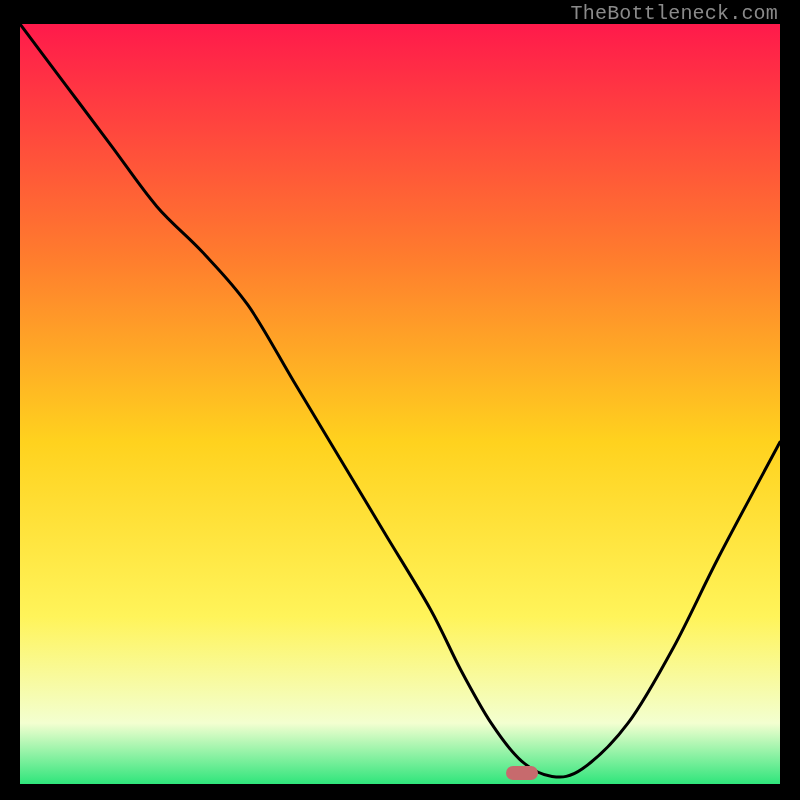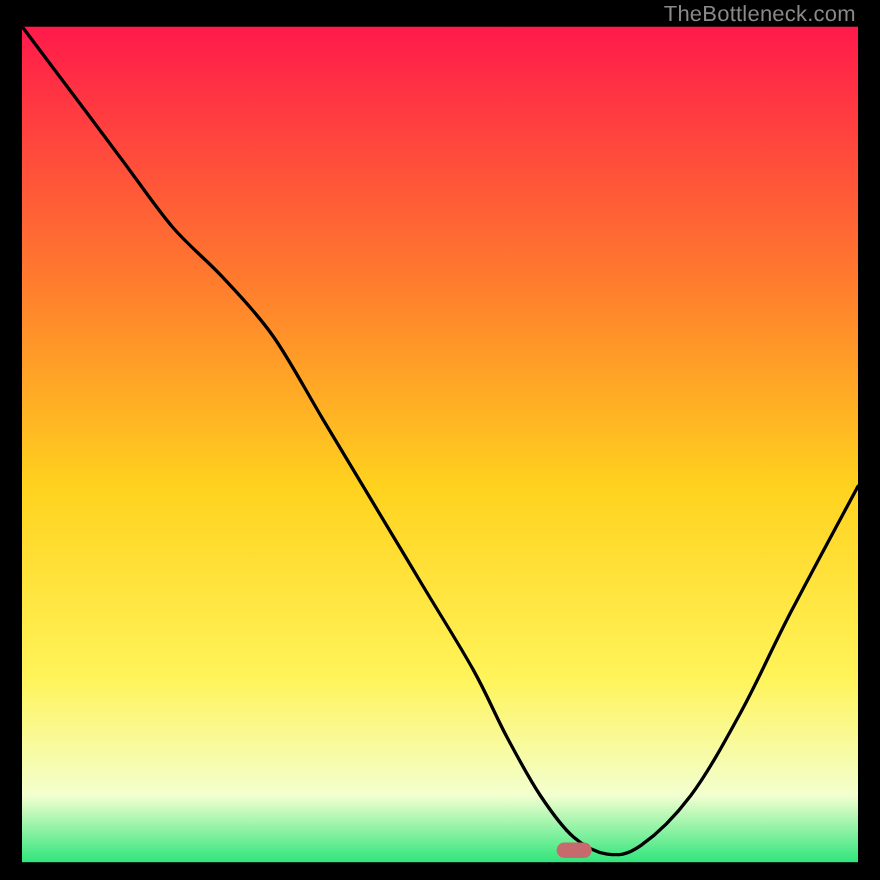--- a/index.html
+++ b/index.html
@@ -22,21 +22,21 @@
     position: absolute;
     left: 0;
     top: 0;
     width: 760px;
     height: 760px;
   }
   .watermark {
     position: absolute;
     top: 2px;
     right: 22px;
-    font-family: Liberation Sans, sans-serif;
+    font-family: Liberation Mono, monospace;
     font-size: 20px;
     color: #8a8a8a;
     letter-spacing: 0.2px;
   }
   .marker {
     position: absolute;
     width: 32px;
     height: 14px;
     border-radius: 7px;
     background: #c76a6d;

